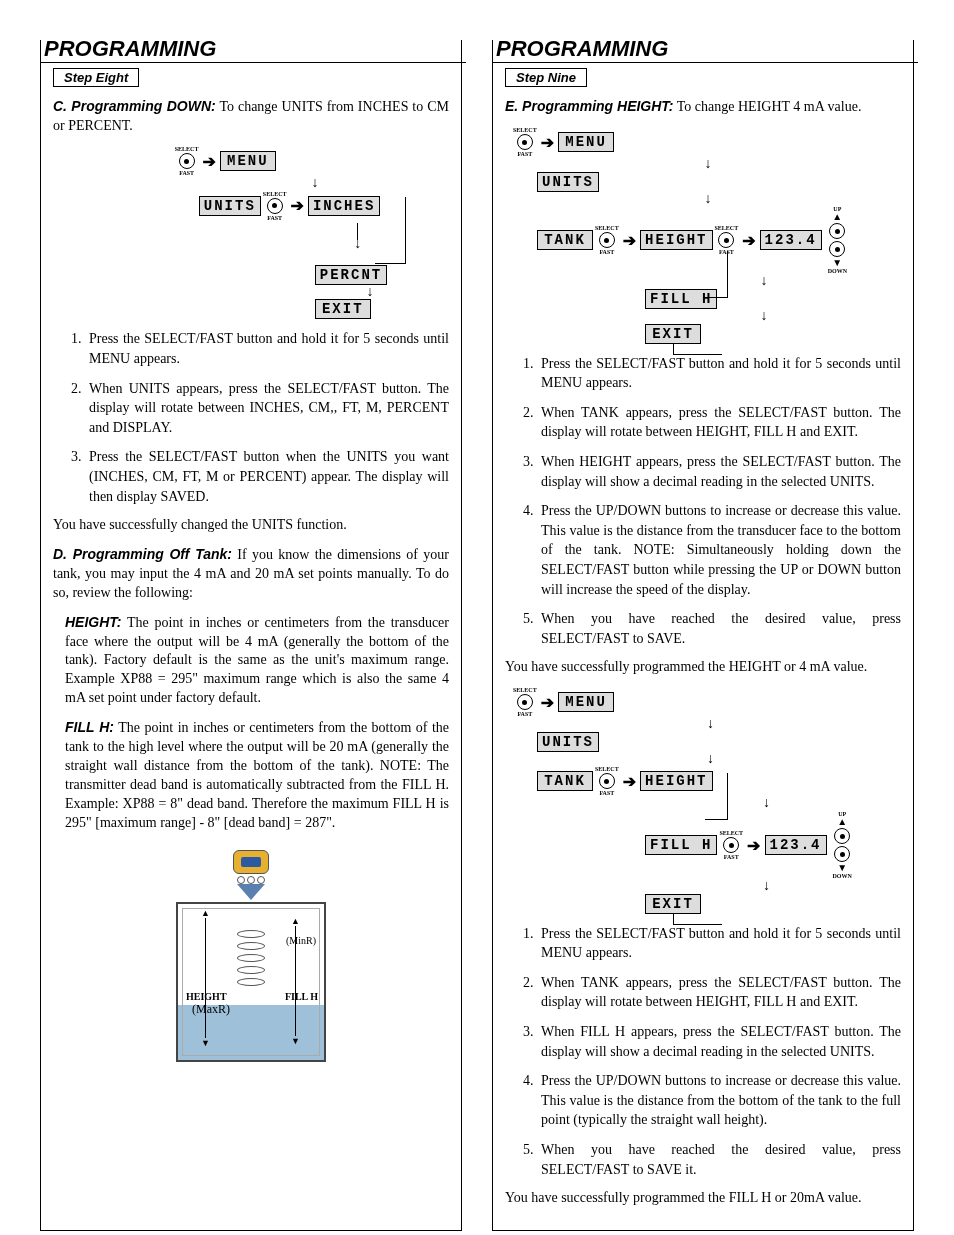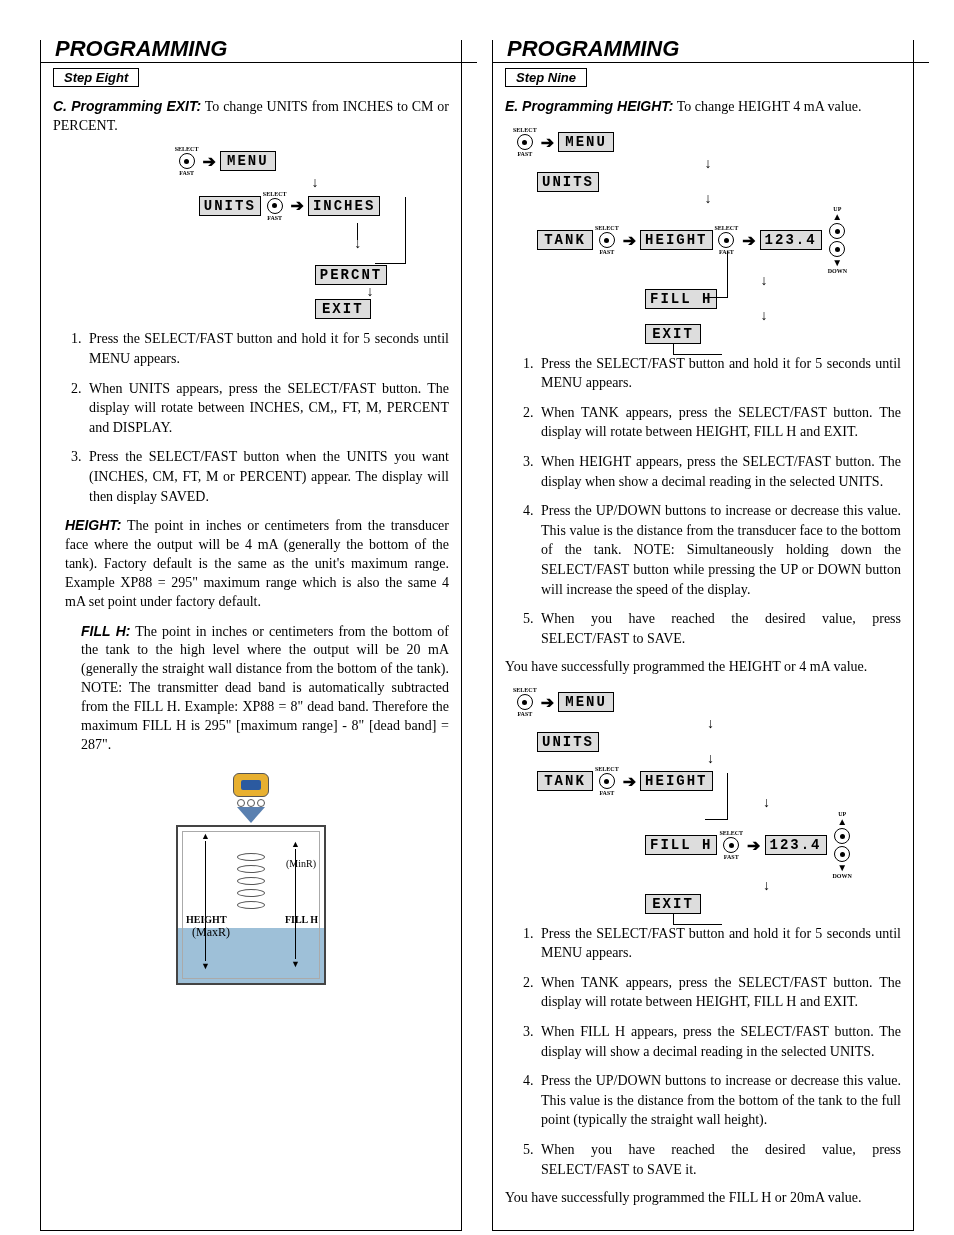--- a/index.html
+++ b/index.html
@@ -22,21 +22,21 @@
     border-top: none;
     padding: 0 12px 12px 12px;
     position: relative;
   }
   .col-heading {
     font-family: Arial, Helvetica, sans-serif;
     font-weight: bold;
     font-style: italic;
     font-size: 22px;
     margin: 0 0 2px -13px;
-    padding-left: 15px;
+    padding-left: 4px;
     border-bottom: 1.5px solid #000;
     line-height: 1.2;
     position: relative;
     top: -4px;
     width: calc(100% + 26px);
   }
   .stepbox {
     display: inline-block;
     border: 1px solid #000;
     padding: 1px 10px;
@@ -148,21 +148,21 @@
 </head>
 <body>
 
 <div class="columns">
 
   <div class="col">
     <div class="col-heading">PROGRAMMING</div>
     <div class="stepbox">Step Eight</div>
 
     <p>
-      <span class="subhead">C. Programming EXIT:</span>
+      <span class="subhead">C. Programming DOWN:</span>
       <span>To change UNITS from INCHES to CM or PERCENT.</span>
     </p>
 
     
     <div class="diagram-space">
       <div class="flow" style="margin-left:60px;">
         <div class="flowrow">
           <span class="btn-dot">
             <span class="small-lbl">SELECT</span>
               <span class="circ"></span>
@@ -195,28 +195,33 @@
           <span class="lcd">EXIT</span>
         </div>
       </div>
     </div>
 
     <ol class="steps">
       <li>Press the SELECT/FAST button and hold it for 5 seconds until MENU appears.</li>
       <li>When UNITS appears, press the SELECT/FAST button. The display will rotate between INCHES, CM,, FT, M, PERCENT and DISPLAY.</li>
       <li>Press the SELECT/FAST button when the UNITS you want (INCHES, CM, FT, M or PERCENT) appear.  The display will then display SAVED.</li>
     </ol>
-
+    <p>You have successfully changed the UNITS function.</p>
+
+    <p>
+      <span class="subhead">D. Programming Off Tank:</span>
+      <span>If you know the dimensions of your tank, you may input the 4 mA and 20 mA set points manually. To do so, review the following:</span>
+    </p>
 
     <p style="margin-left:12px;">
       <span class="subhead">HEIGHT:</span>
       <span>The point in inches or centimeters from the transducer face where the output will be 4 mA (generally the bottom of the tank). Factory default is the same as the unit's maximum range. Example XP88 = 295" maximum range which is also the same 4 mA set point under factory default.</span>
     </p>
 
-    <p style="margin-left:28px;">
+    <p style="margin-left:12px;">
       <span class="subhead">FILL H:</span>
       <span>The point in inches or centimeters from the bottom of the tank to the high level where the output will be 20 mA (generally the straight wall distance from the bottom of the tank). NOTE: The transmitter dead band is automatically subtracted from the FILL H. Example: XP88 = 8" dead band. Therefore the maximum FILL H is 295" [maximum range] - 8" [dead band] = 287".</span>
     </p>
 
     
     <div class="tank-illus">
       <div class="sensor">
         <div class="sensor-head">
             <div class="s-disp"></div>
           </div>
@@ -322,21 +327,21 @@
         <div class="flowrow" style="margin-left:132px; position:relative;">
           <span class="lcd">EXIT</span>
           <div class="loopline" style="left:28px; top:20px; width:48px; height:10px; border-right:none;"></div>
         </div>
       </div>
     </div>
 
     <ol class="steps">
       <li>Press the SELECT/FAST button and hold it for 5 seconds until MENU appears.</li>
       <li>When TANK appears, press the SELECT/FAST button. The display will rotate between HEIGHT, FILL H and EXIT.</li>
-      <li>When HEIGHT appears, press the SELECT/FAST button. The display when show a decimal reading in the selected UNITS.</li>
+      <li>When HEIGHT appears, press the SELECT/FAST button. The display will show a decimal reading in the selected UNITS.</li>
       <li>Press the UP/DOWN buttons to increase or decrease this value. This value is the distance from the transducer face to the bottom of the tank. NOTE: Simultaneously holding down the SELECT/FAST button while pressing the UP or DOWN button will increase the speed of the display.</li>
       <li>When you have reached the desired value, press SELECT/FAST to SAVE.</li>
     </ol>
     <p>You have successfully programmed the HEIGHT or 4 mA value.</p>
 
 
     
     <div class="diagram-space" style="text-align:left; margin-left:8px;">
       <div class="flow">
         <div class="flowrow">

